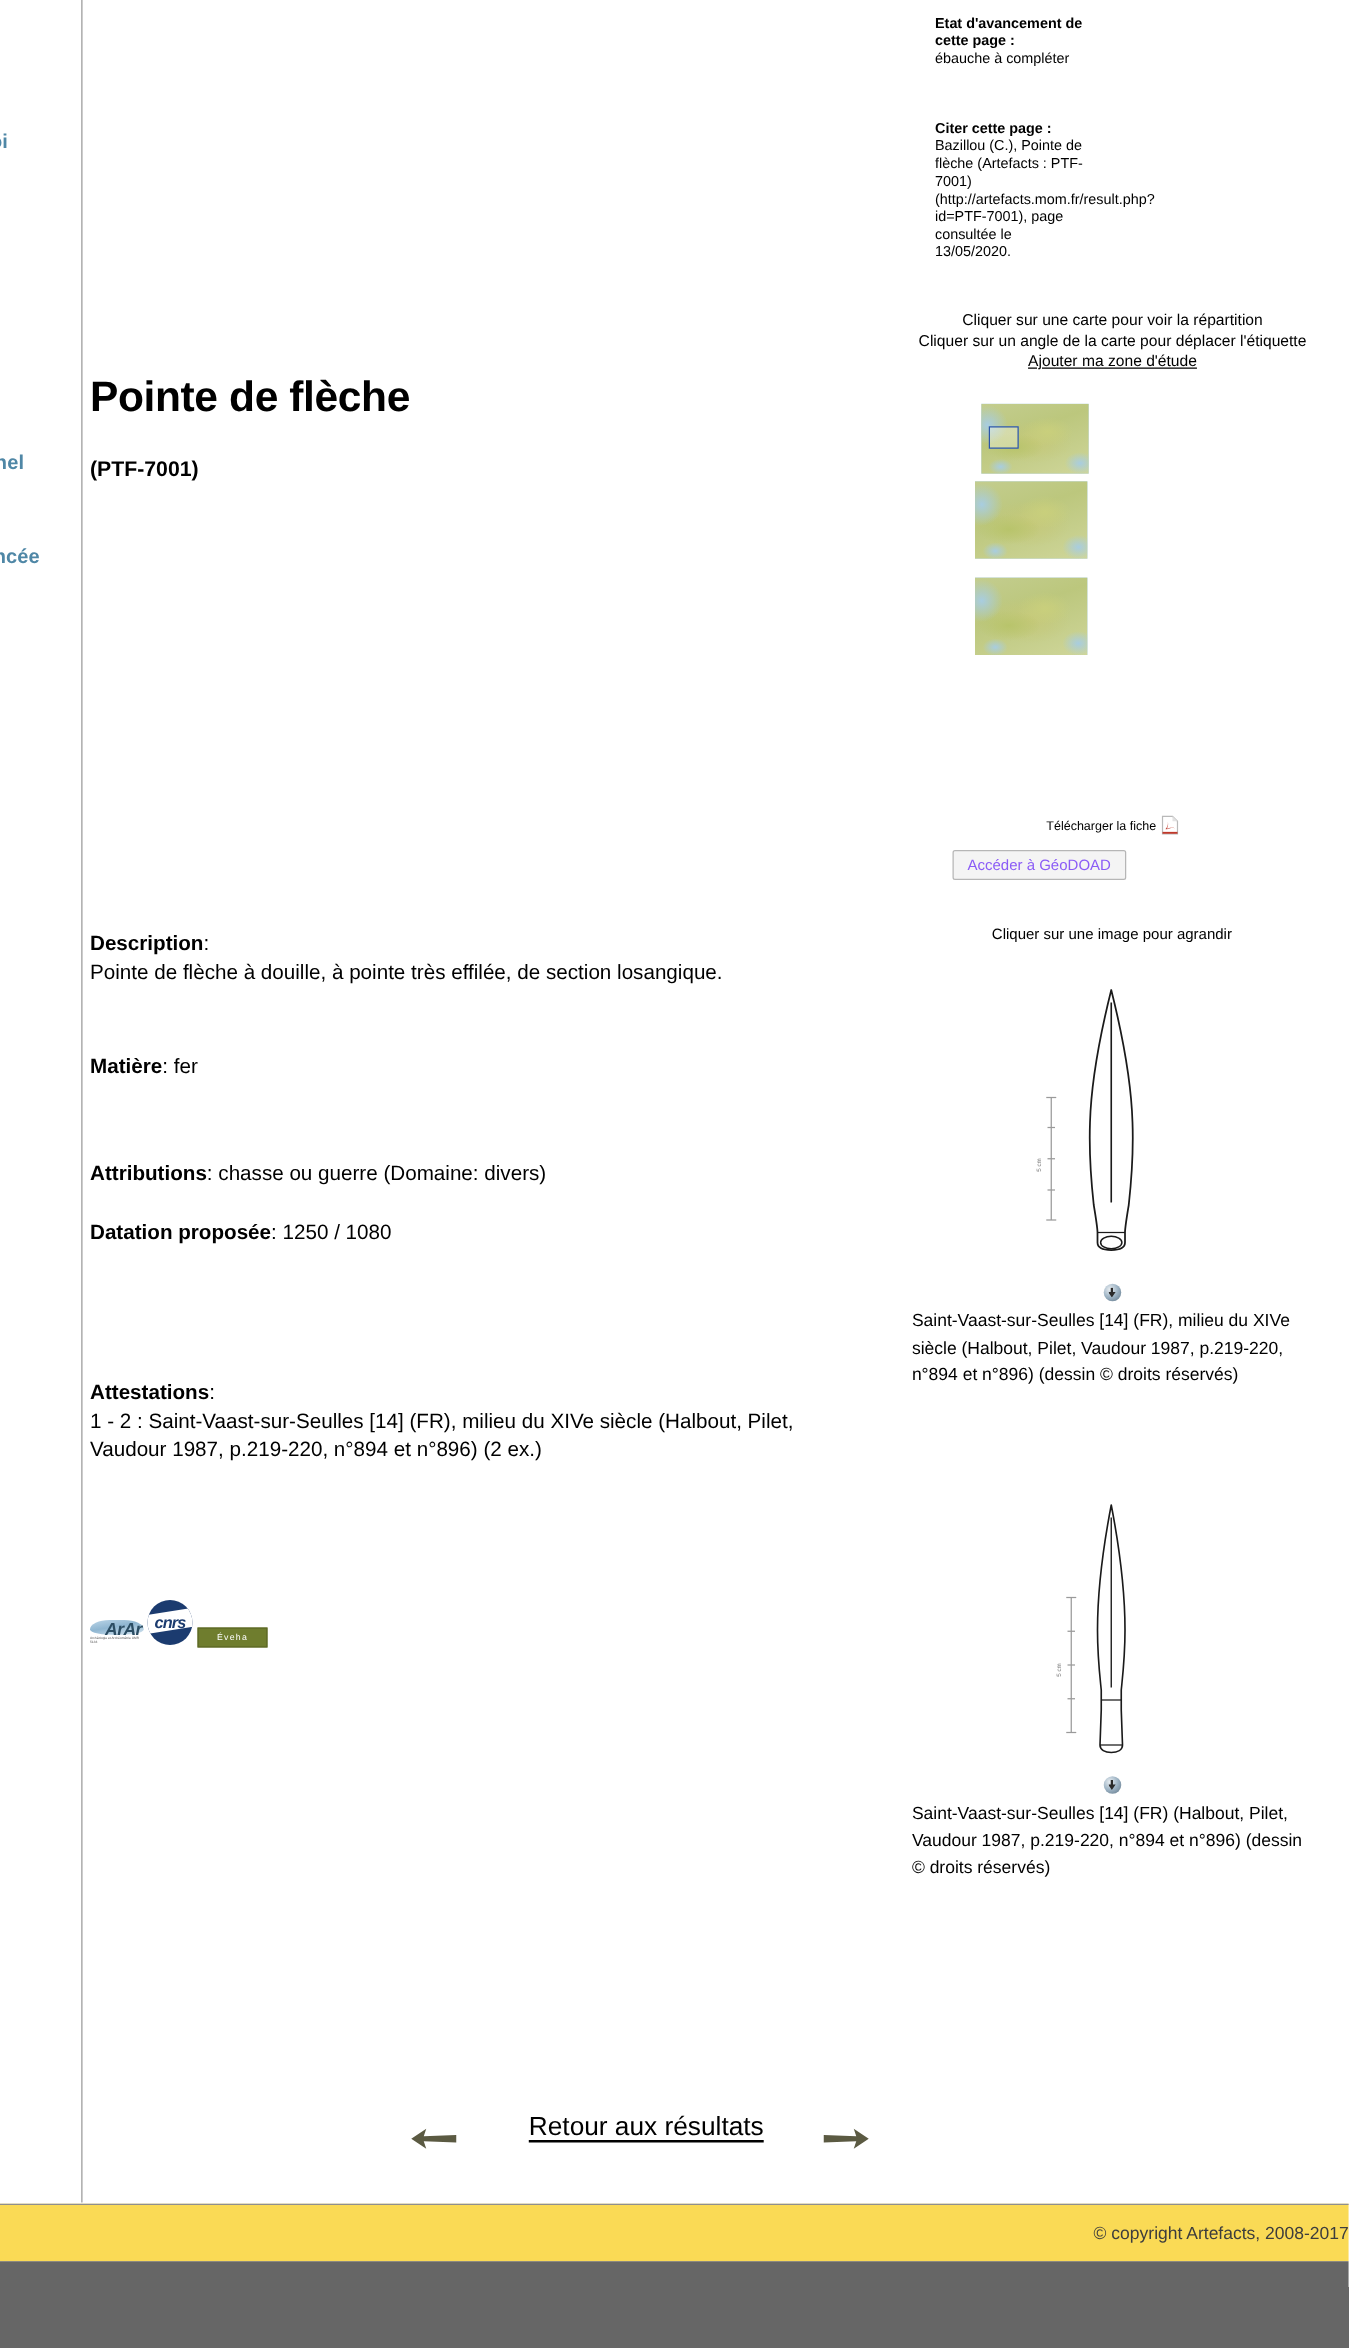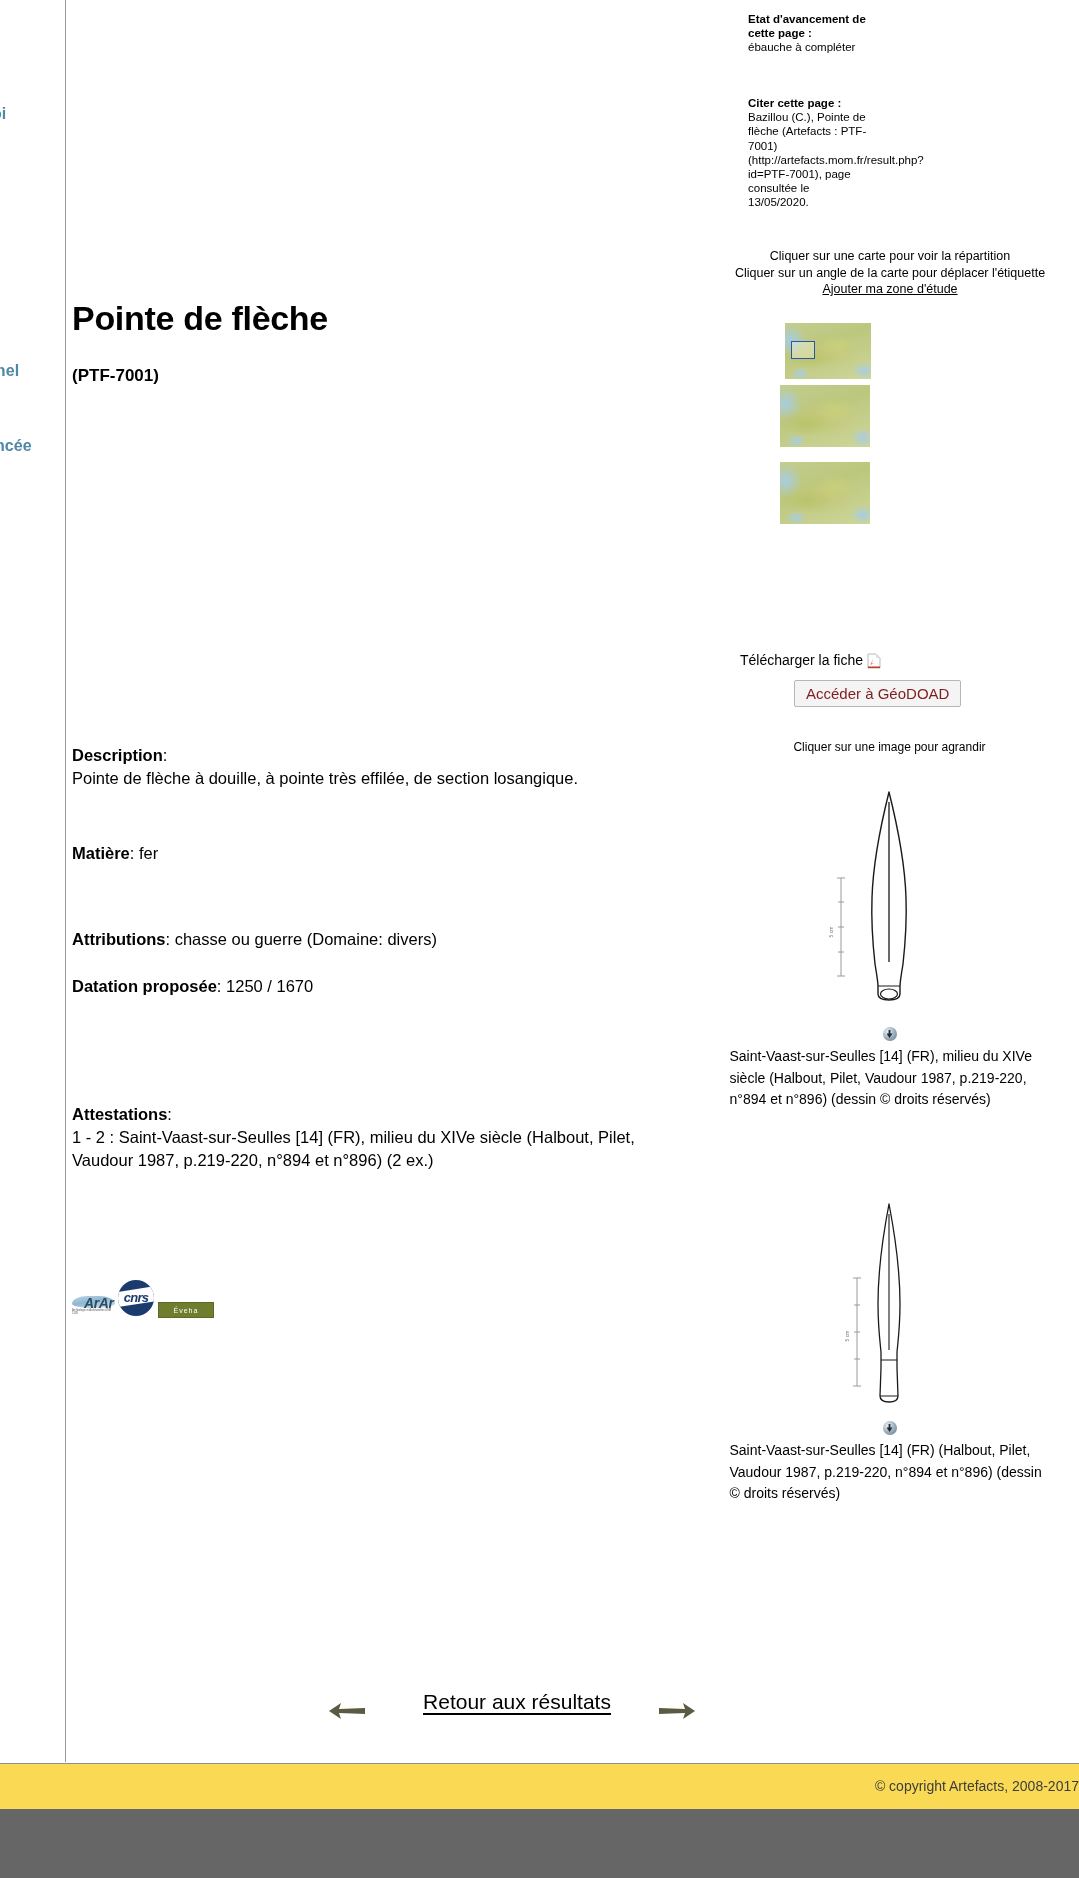--- a/index.html
+++ b/index.html
@@ -282,46 +282,46 @@
     border: 1px solid #2a55a8;
     background: rgba(255,255,255,0.35);
   }
   #map1 .map-box { left: 6px; top: 18px; width: 22px; height: 16px; }
 
   #download-row {
     position: absolute;
     left: 40px;
     top: 652px;
     width: 300px;
-    font-size: 14px;
+    text-align: center;
+    font-size: 10px;
     color: #000000;
   }
   #download-row a { color: #000; text-decoration: none; }
   .pdf-icon {
     display: inline-block;
     vertical-align: -4px;
     margin-left: 4px;
     width: 14px;
     height: 16px;
     position: relative;
   }
 
   #geodoad-btn {
     position: absolute;
     left: 62px;
     top: 680px;
     padding: 4px 11px;
-    font-size: 15px;
+    font-size: 12px;
     font-family: "Liberation Sans", sans-serif;
     background: #f4f4f4;
     border: 1px solid #b6b6b6;
-    color: #7f1d1d;
+    color: #8b5cf6;
     border-radius: 2px;
     cursor: pointer;
-    margin-left: 32px;
   }
 
   #click-img-note {
     position: absolute;
     left: 0px;
     top: 740px;
     width: 379px;
     text-align: center;
     font-size: 12px;
   }
@@ -429,21 +429,21 @@
 
     <div class="field-block" id="block-matiere">
       <span class="field-label">Matière</span><span>: </span><span>fer</span>
     </div>
 
     <div class="field-block" id="block-attributions">
       <span class="field-label">Attributions</span><span>: </span><span>chasse ou guerre (Domaine: divers)</span>
     </div>
 
     <div class="field-block" id="block-datation">
-      <span class="field-label">Datation proposée</span><span>: </span><span>1250 / 1670</span>
+      <span class="field-label">Datation proposée</span><span>: </span><span>1250 / 1080</span>
     </div>
 
     <div class="field-block" id="block-attestations">
       <span class="field-label">Attestations</span><span>:</span><br>
       <span>1 - 2 : Saint-Vaast-sur-Seulles [14] (FR), milieu du XIVe siècle (Halbout, Pilet, Vaudour 1987, p.219-220, n°894 et n°896) (2 ex.)</span>
     </div>
 
     <div id="logos">
       <div class="logo-arar">
         <div class="wave"></div>

